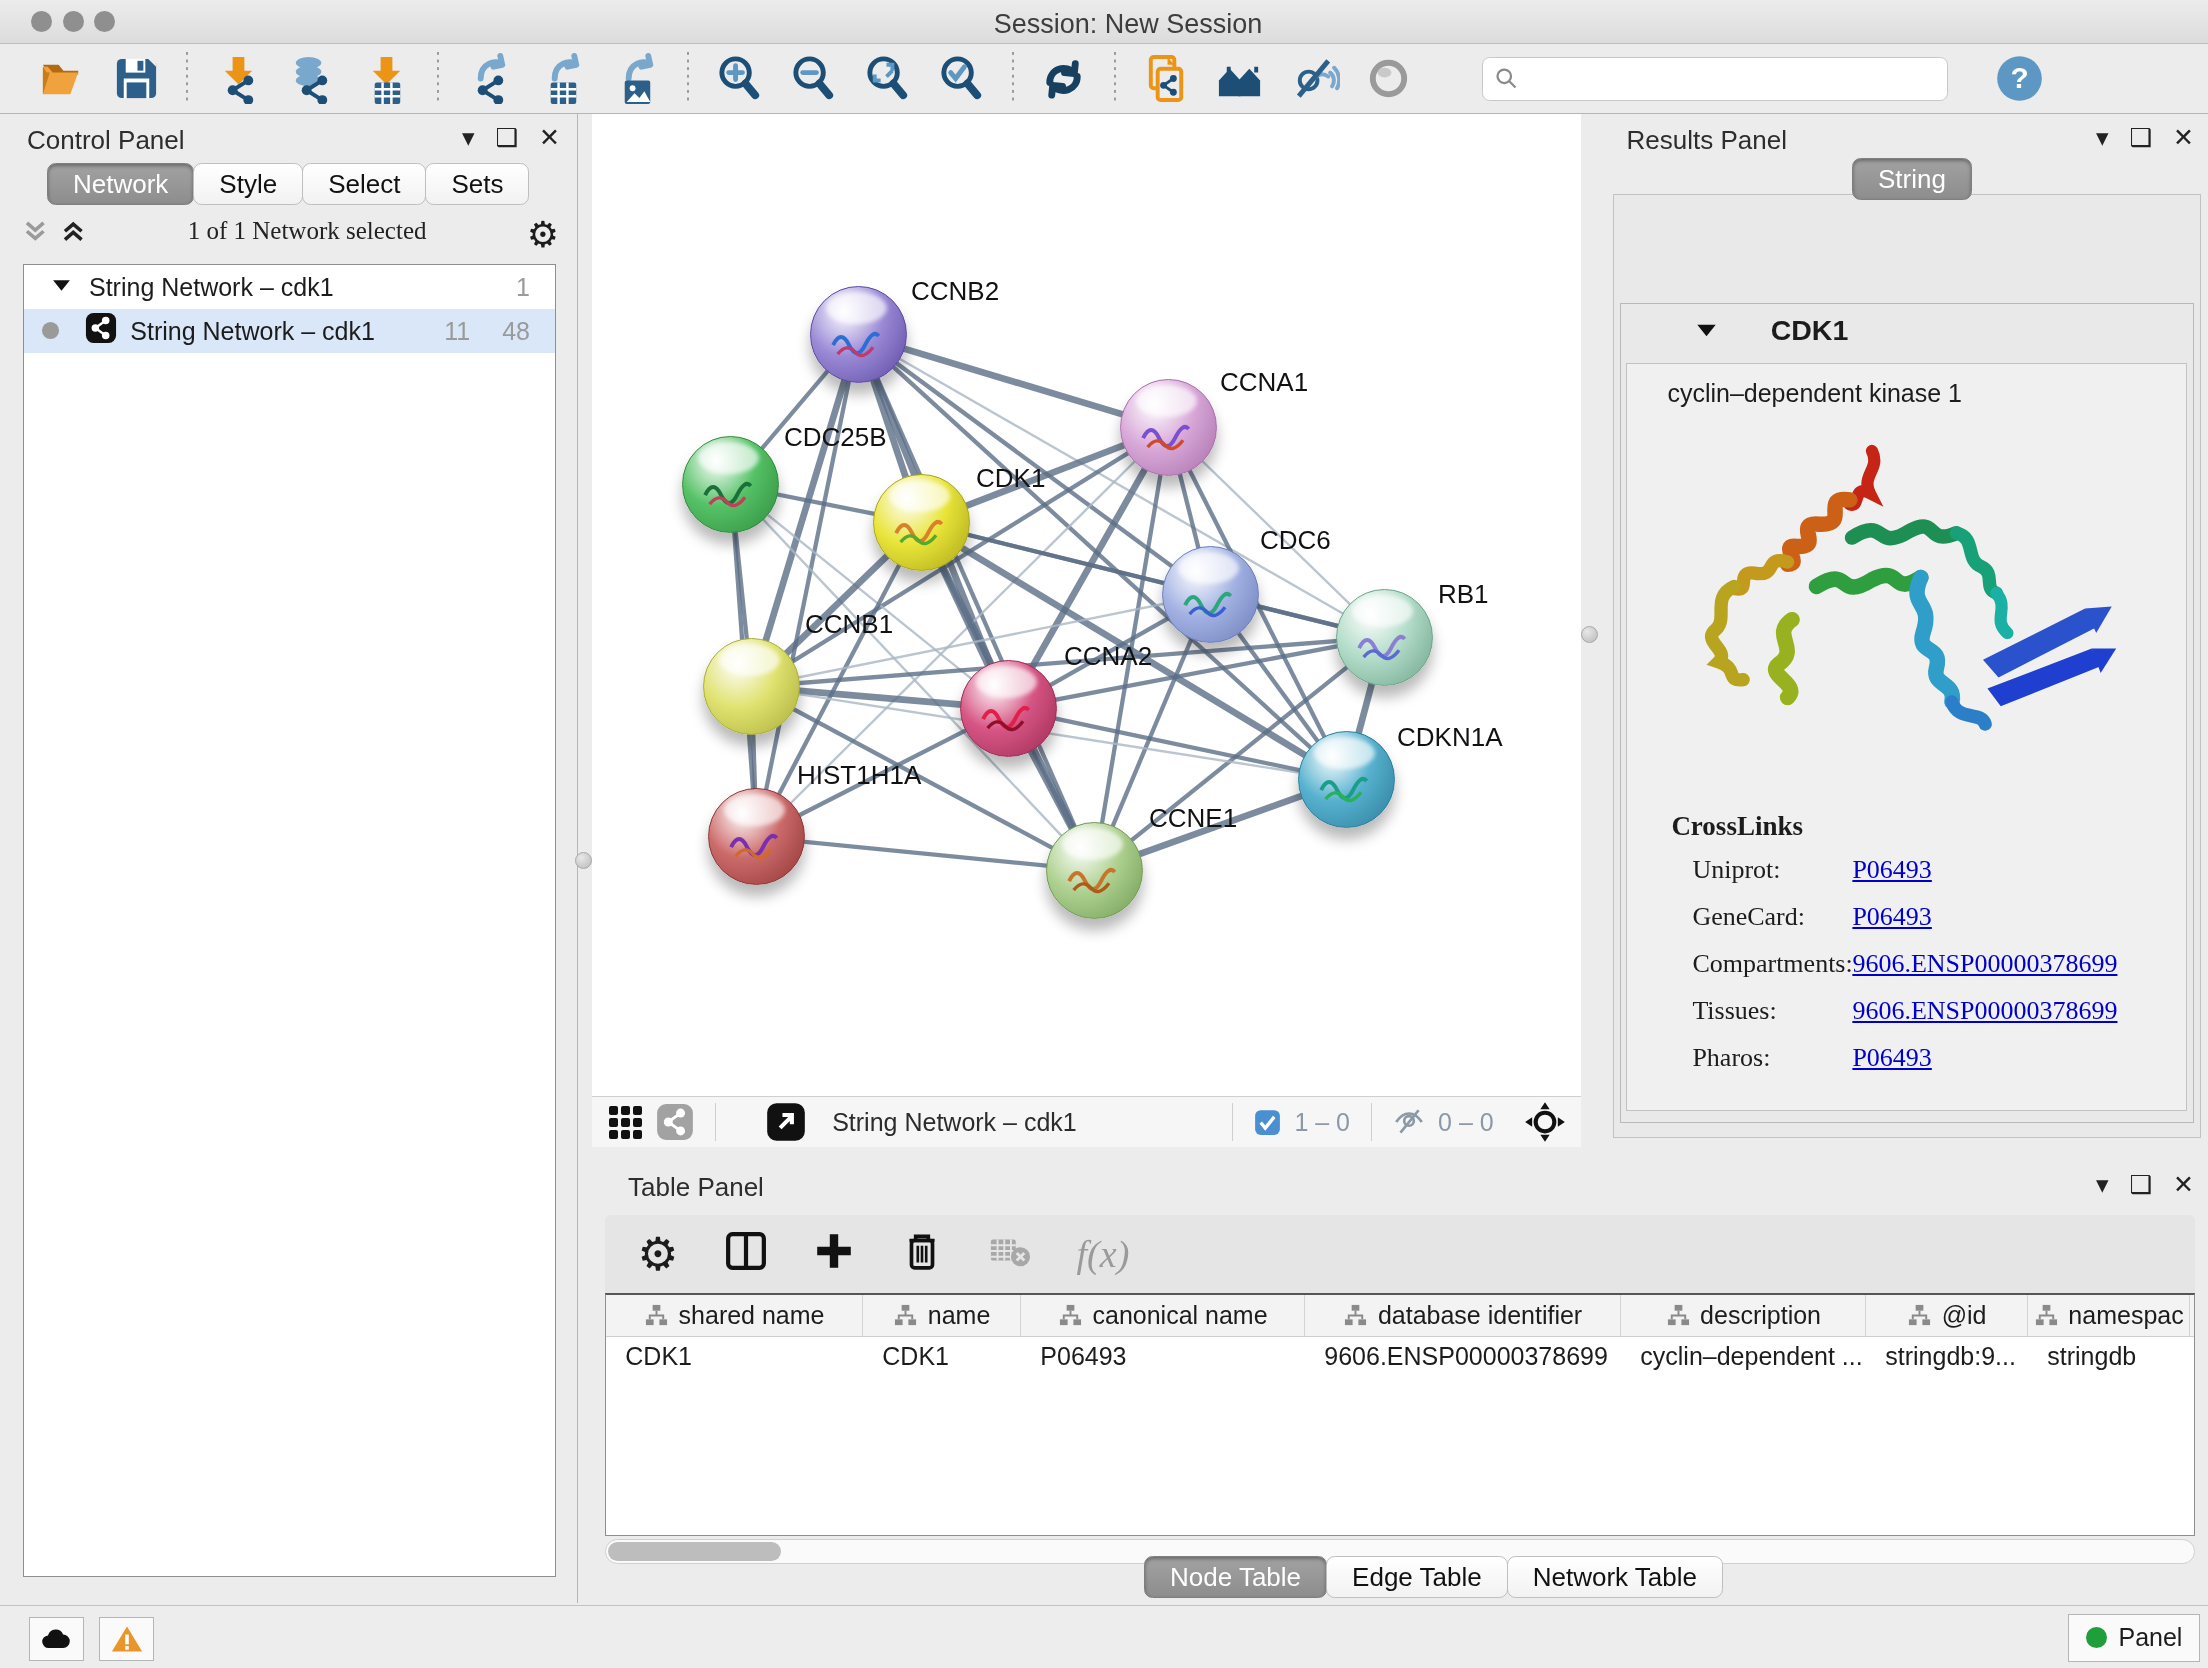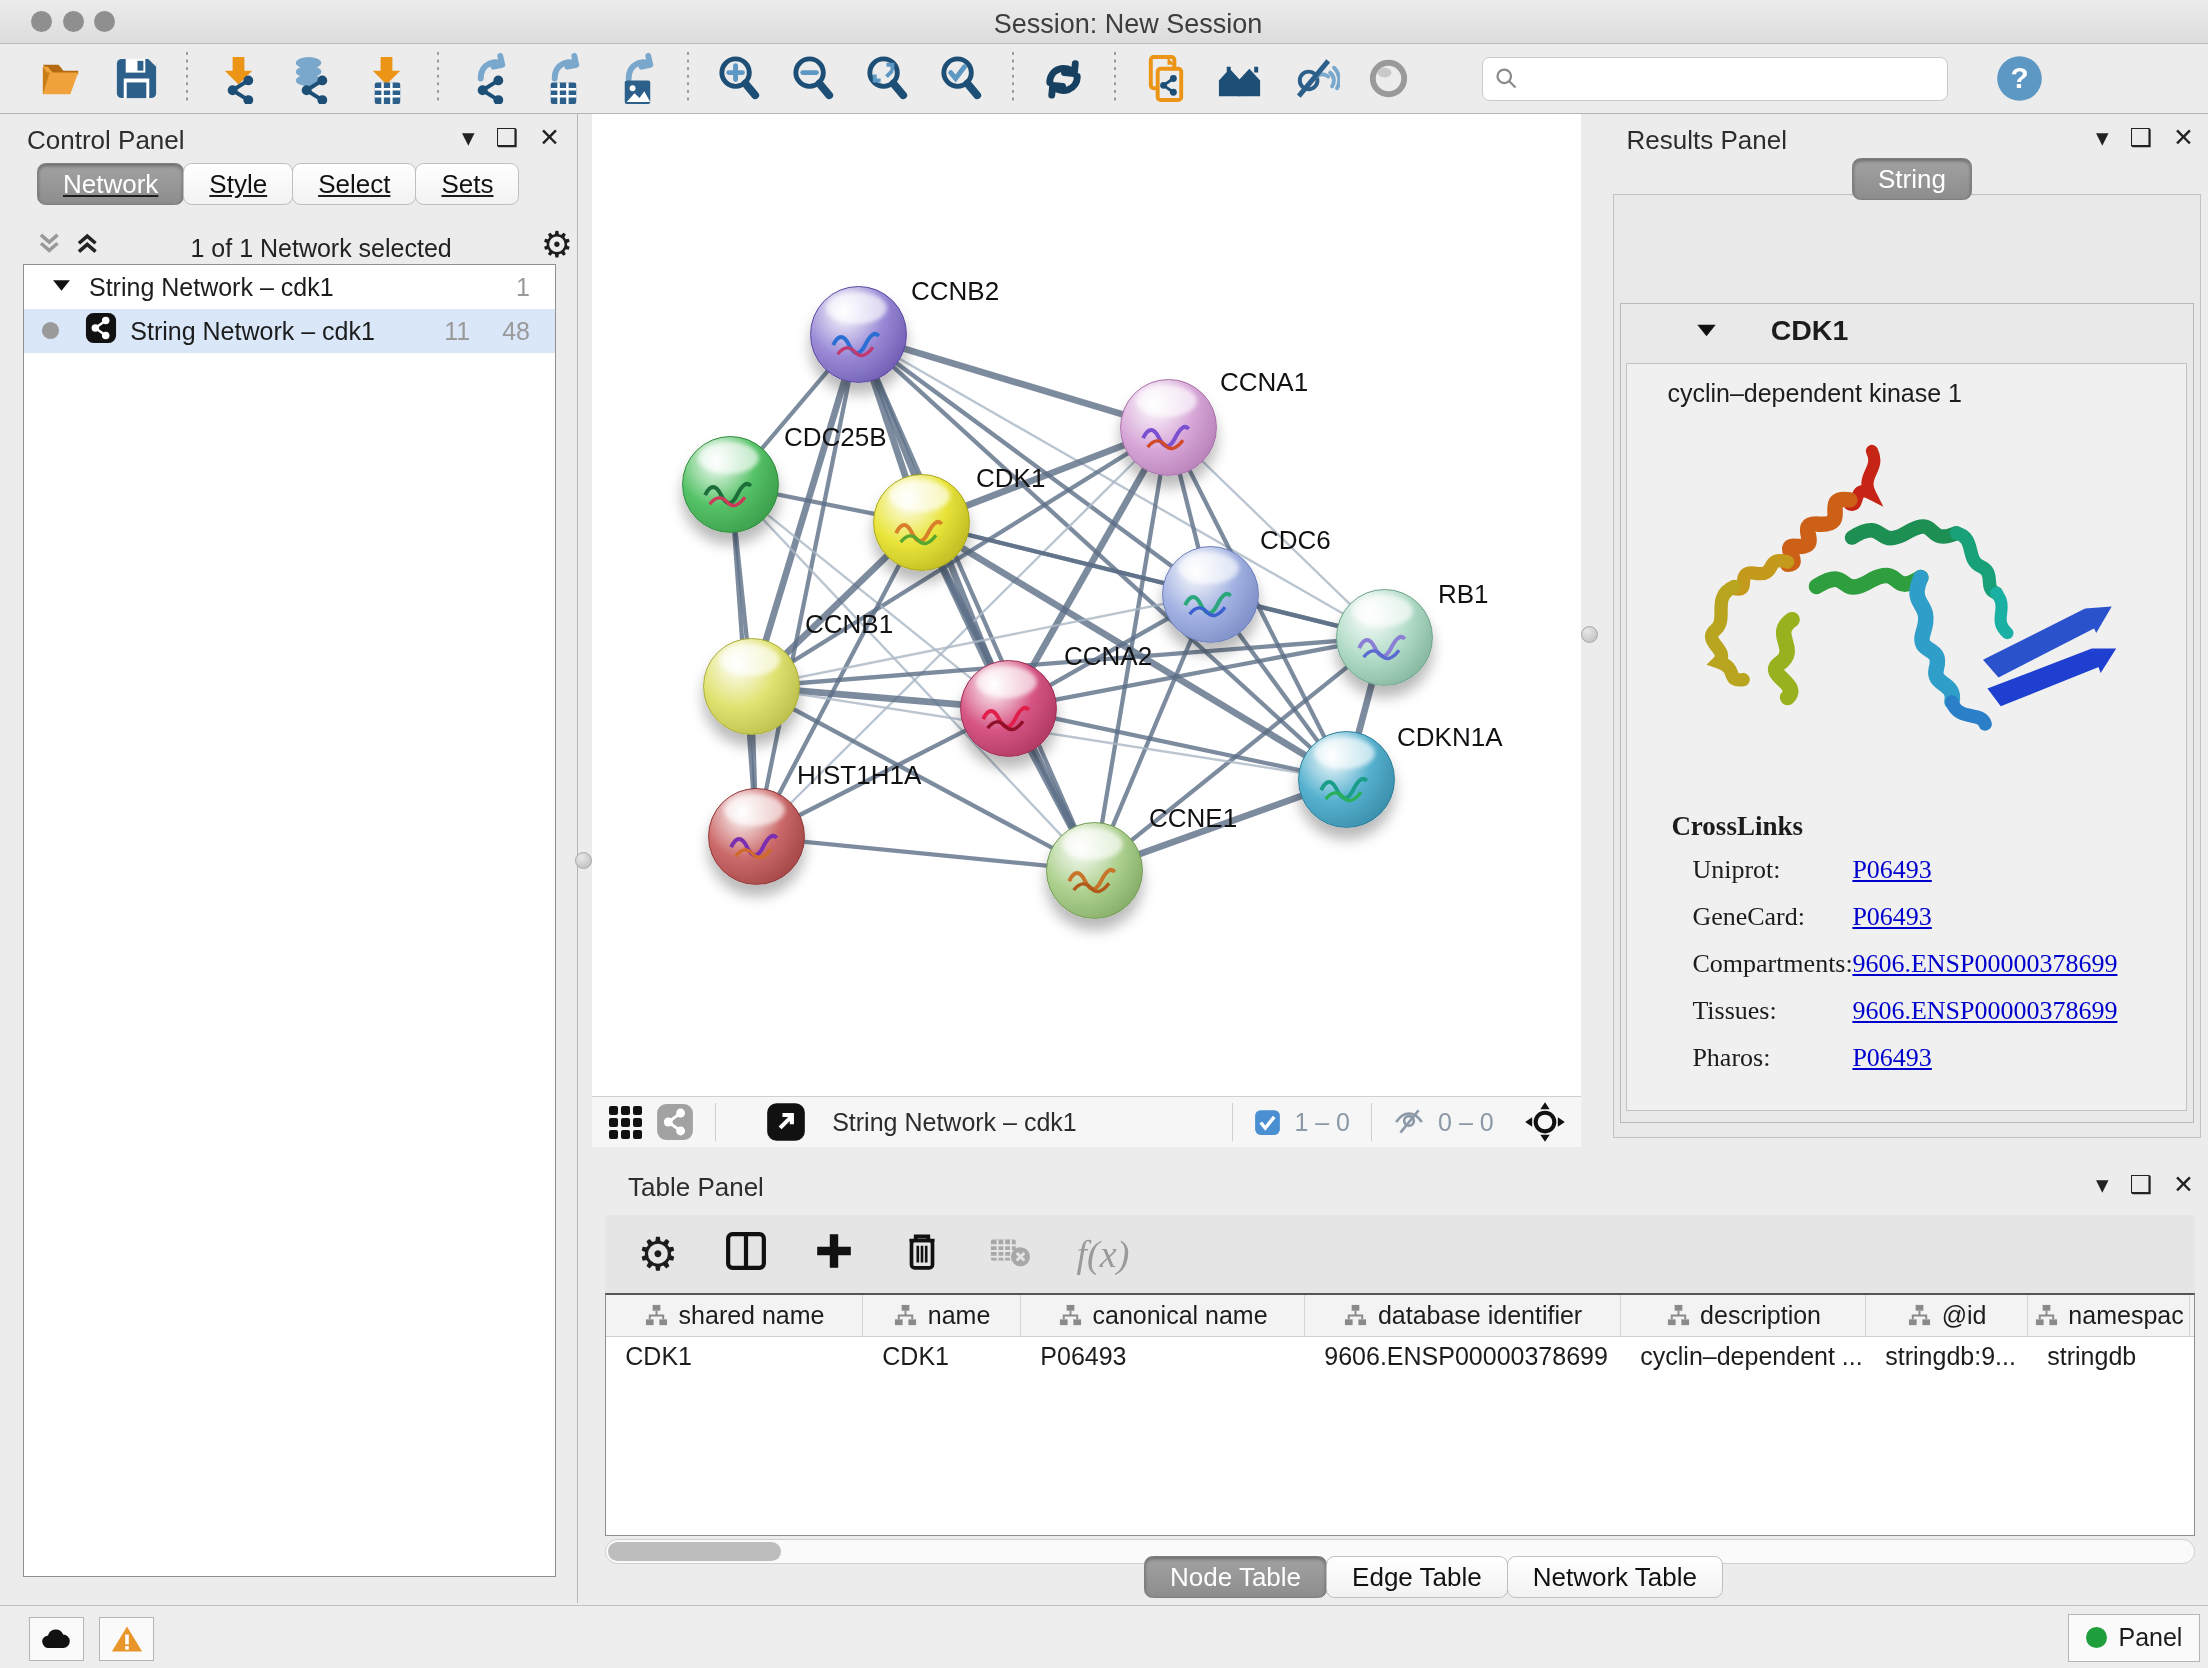--- a/index.html
+++ b/index.html
@@ -37,23 +37,23 @@
   #control-panel { left:0; top:114px; width:578px; height:1489px; background:#ececec;
     border-right:1px solid #b5b5b5; }
   #cp-title { left:27px; top:11.4px; }
   #cp-ctrls { right:17px; top:11.4px; position:absolute; }
   .tabbar { display:flex; }
   .tab { height:42px; padding:0 25px; display:flex; align-items:center; justify-content:center;
     background:linear-gradient(#ffffff,#f2f2f2); border:1px solid #bfbfbf; color:#111;
     border-radius:8.6px; margin-left:-1px; font-size:26px; }
   .tab.sel { background:linear-gradient(#a2a2a2,#8d8d8d); color:#fff; border-color:#7f7f7f;
     box-shadow:inset 0 1.9px 3.8px rgba(0,0,0,.35); }
-  #cp-tabs { position:absolute; left:38px; top:49px;text-decoration:underline; }
-  #cp-subbar { position:absolute; left:35px; top:103px; width:538px; height:46px;
-    display:flex; align-items:flex-end; }
+  #cp-tabs { position:absolute; left:48px; top:49px; }
+  #cp-subbar { position:absolute; left:21px; top:103px; width:538px; height:46px;
+    display:flex; align-items:flex-start;font-family:Liberation Serif, serif; }
   #cp-subbar svg { width:28.5px; height:28.5px; }
   #cp-sel-status { flex:1; text-align:center; color:#222; }
   #cp-tree { position:absolute; left:23px; top:150px; width:533px; height:1313px;
     background:#fff; border:1.9px solid #8f8f8f; }
   .tree-row { height:44px; display:flex; align-items:center; }
   .tree-row .cnt { color:#9a9a9a; }
   #tree-child { background:#d9e7f8; }
 
   
   #canvas { left:592px; top:114px; width:989px; height:982px; background:#fff; }

